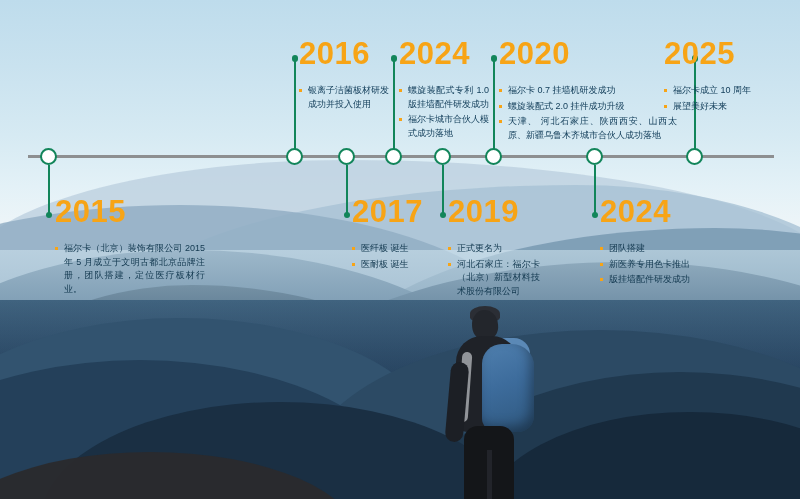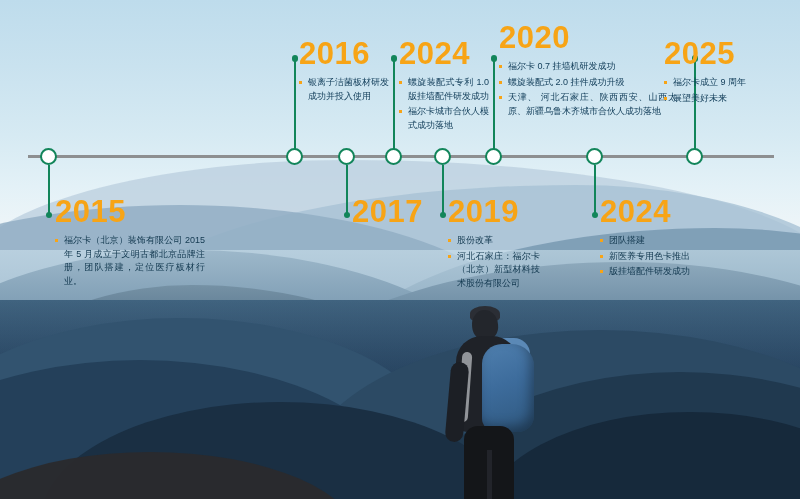--- a/index.html
+++ b/index.html
@@ -150,21 +150,21 @@
 
   .entry { position: absolute; z-index: 7; }
   .year {
     font-size: 31px;
     font-weight: bold;
     color: #f7a416;
     letter-spacing: .5px;
     line-height: 1;
     white-space: nowrap;
   }
-  .bullets { margin: 7px 0 0 0; padding: 0; list-style: none; }
+  .bullets { margin: 15px 0 0 0; padding: 0; list-style: none; }
   .bullets li {
     position: relative;
     padding-left: 9px;
     margin-bottom: 2px;
     font-size: 9px;
     line-height: 13.5px;
     color: #1d3a4f;
     text-align: justify;
   }
   .bullets li::before {
@@ -243,57 +243,61 @@
 
   <div class="entry above" style="left:299px; top:38px; width:90px">
     <div class="year">2016</div>
     <ul class="bullets">
       <li>银离子洁菌板材研发成功并投入使用</li>
     </ul>
   </div>
 
   <div class="entry below" style="left:352px; top:196px; width:90px">
     <div class="year">2017</div>
+    <ul class="bullets">
+      <li>医纤板 诞生</li>
+      <li>医耐板 诞生</li>
+    </ul>
   </div>
 
   <div class="entry above" style="left:399px; top:38px; width:90px">
     <div class="year">2024</div>
     <ul class="bullets">
       <li>螺旋装配式专利 1.0 版挂墙配件研发成功</li>
       <li>福尔卡城市合伙人模式成功落地</li>
     </ul>
   </div>
 
   <div class="entry below" style="left:448px; top:196px; width:92px">
     <div class="year">2019</div>
     <ul class="bullets">
-      <li>股份改革</li>
+      <li>正式更名为</li>
       <li>河北石家庄：福尔卡（北京）新型材料技术股份有限公司</li>
     </ul>
   </div>
 
-  <div class="entry above" style="left:499px; top:22px; width:178px">
+  <div class="entry above" style="left:499px; top:38px; width:178px">
     <div class="year">2020</div>
     <ul class="bullets">
       <li>福尔卡 0.7 挂墙机研发成功</li>
       <li>螺旋装配式 2.0 挂件成功升级</li>
       <li>天津、 河北石家庄、陕西西安、山西太原、新疆乌鲁木齐城市合伙人成功落地</li>
     </ul>
   </div>
 
   <div class="entry below" style="left:600px; top:196px; width:110px">
     <div class="year">2024</div>
     <ul class="bullets">
       <li>团队搭建</li>
       <li>新医养专用色卡推出</li>
       <li>版挂墙配件研发成功</li>
     </ul>
   </div>
 
   <div class="entry above" style="left:664px; top:38px; width:95px">
     <div class="year">2025</div>
     <ul class="bullets">
-      <li>福尔卡成立 9 周年</li>
+      <li>福尔卡成立 10 周年</li>
       <li>展望美好未来</li>
     </ul>
   </div>
 
 </div>
 
 </body></html>

